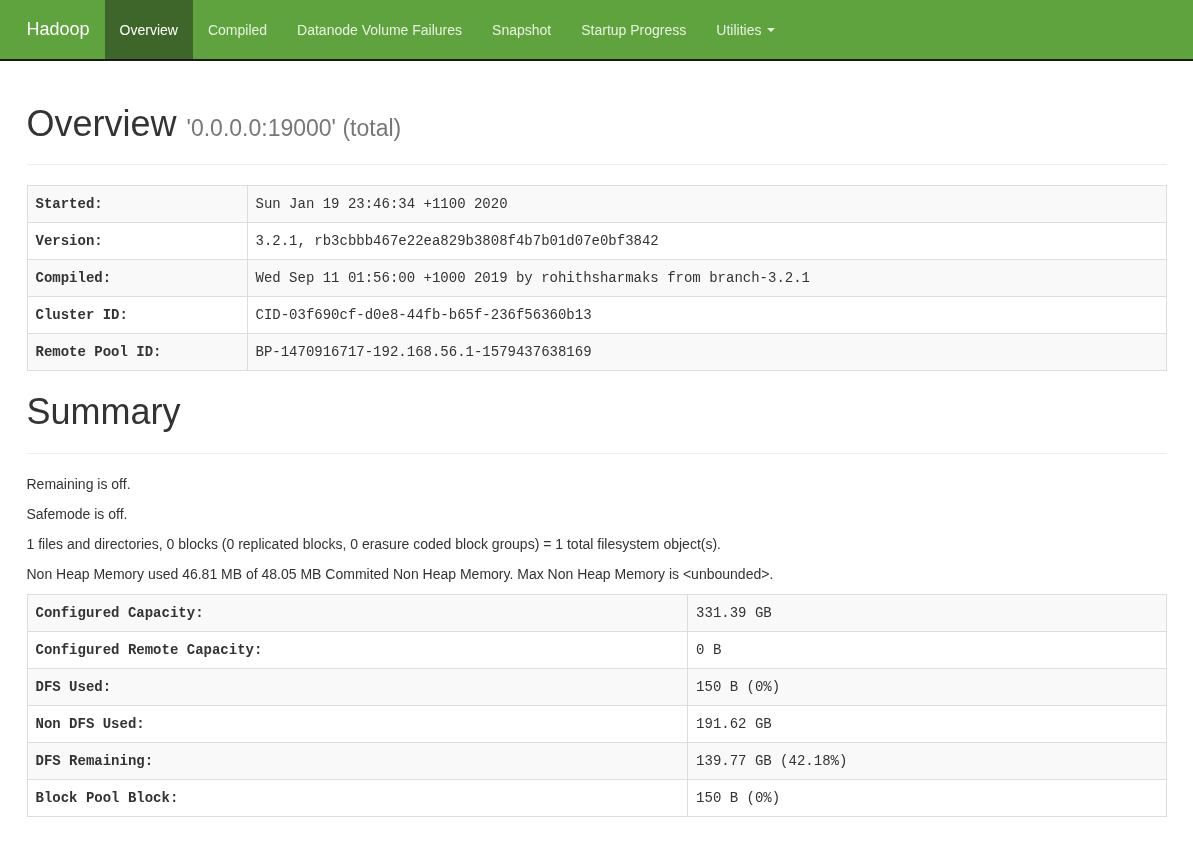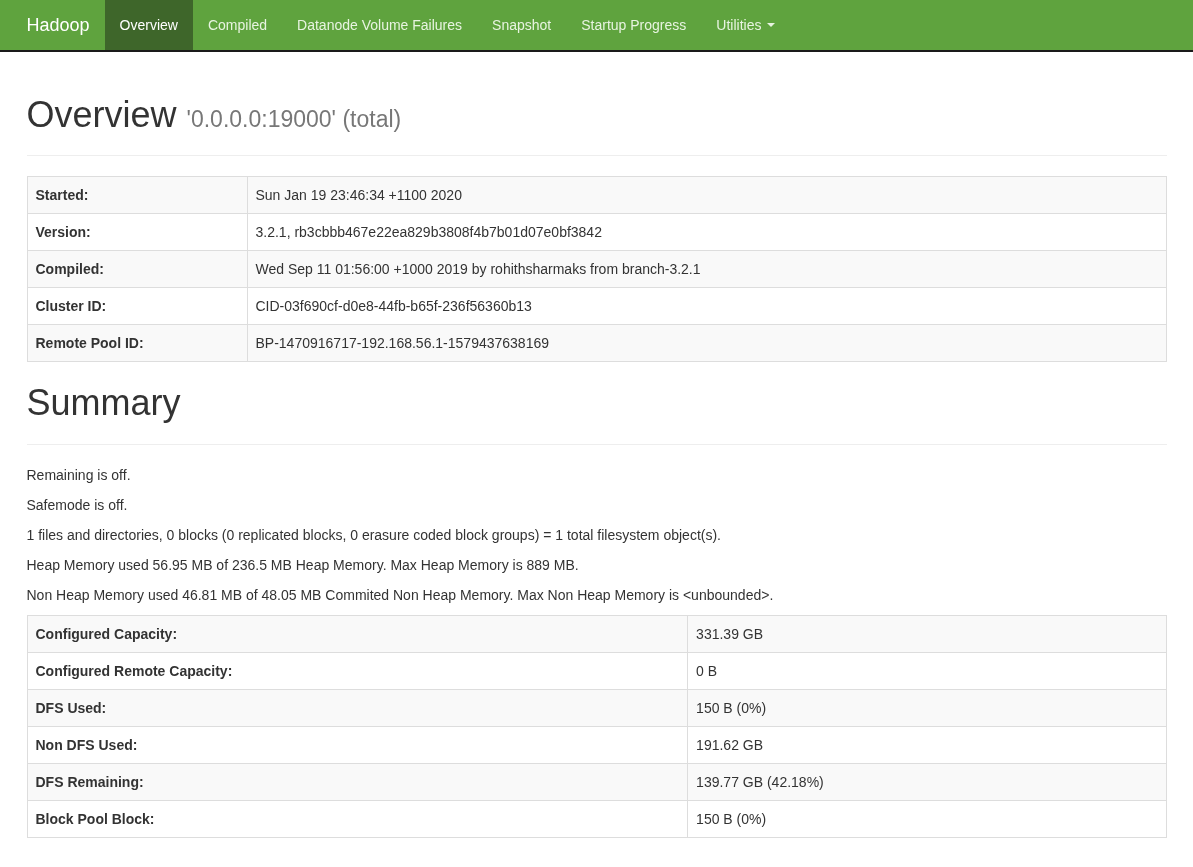--- a/index.html
+++ b/index.html
@@ -19,21 +19,21 @@
     width: 1193px; height: 867px;
     overflow: hidden;
     background: #ffffff;
     font-family: "Liberation Sans", "DejaVu Sans", sans-serif;
     font-size: 14px;
     color: var(--text-color);
   }
 
   
   .navbar {
-    height: 52px;
+    height: 61px;
     background: var(--navbar-bg);
     border-bottom: 2px solid var(--navbar-border);
   }
   .navbar-inner {
     width: 1170px;
     margin: 0 auto;
     padding: 0 15px;
     height: 100%;
     display: flex;
     align-items: stretch;
@@ -110,20 +110,21 @@
     width: 100%;
     border-collapse: collapse;
     border: 1px solid var(--table-border);
     margin-bottom: 20px;
   }
   table.kv td {
     border: 1px solid var(--table-border);
     padding: 8px;
     line-height: 20px;
     vertical-align: top;
+    font-family: Liberation Mono, monospace;
   }
   table.kv tr:nth-child(odd) td { background: var(--stripe-bg); }
   table.kv td.kv-label { font-weight: bold; }
   table.overview-table td.kv-label { width: 220px; }
   table.summary-table td.kv-label { width: 58%; }
 
   .summary-paragraphs p { margin: 0 0 10px 0; line-height: 20px; }
 </style>
 </head>
 <body>
@@ -212,21 +213,20 @@
   <hr>
 
   <div class="summary-paragraphs">
 
       <p>Remaining is off.</p>
 
       <p>Safemode is off.</p>
 
       <p>1 files and directories, 0 blocks (0 replicated blocks, 0 erasure coded block groups) = 1 total filesystem object(s).</p>
 
-      <p>Heap Memory used 56.95 MB of 236.5 MB Heap Memory. Max Heap Memory is 889 MB.</p>
 
       <p>Non Heap Memory used 46.81 MB of 48.05 MB Commited Non Heap Memory. Max Non Heap Memory is &lt;unbounded&gt;.</p>
     </div>
 
   <table class="kv summary-table">
     <tbody>
 
         <tr>
           <td class="kv-label">Configured Capacity:</td>
           <td class="kv-value">331.39 GB</td>

